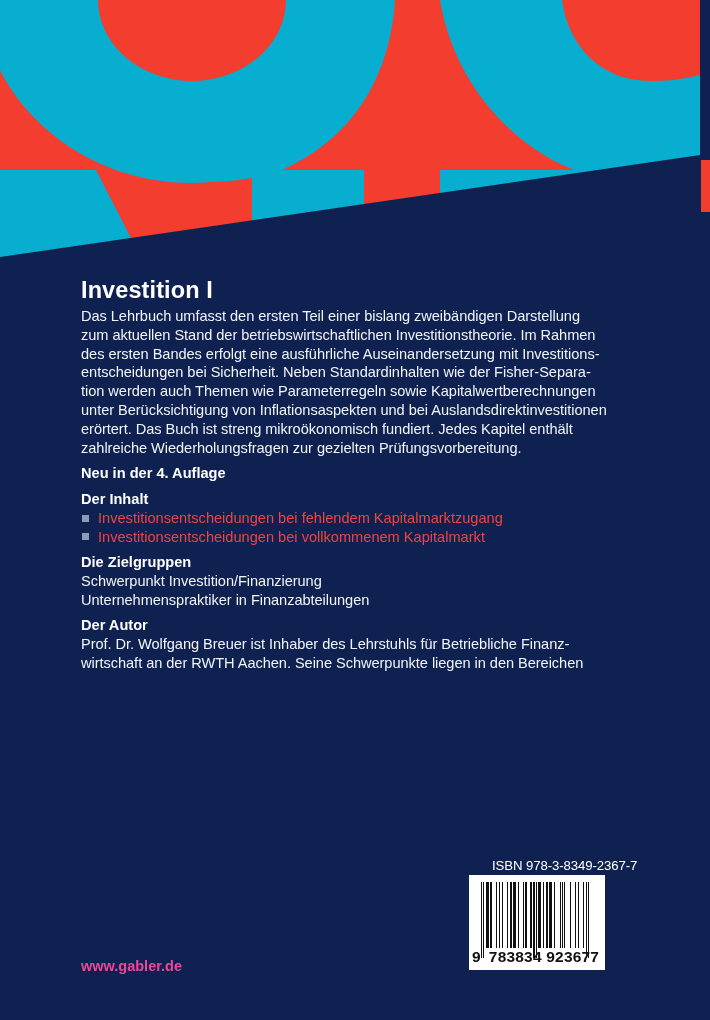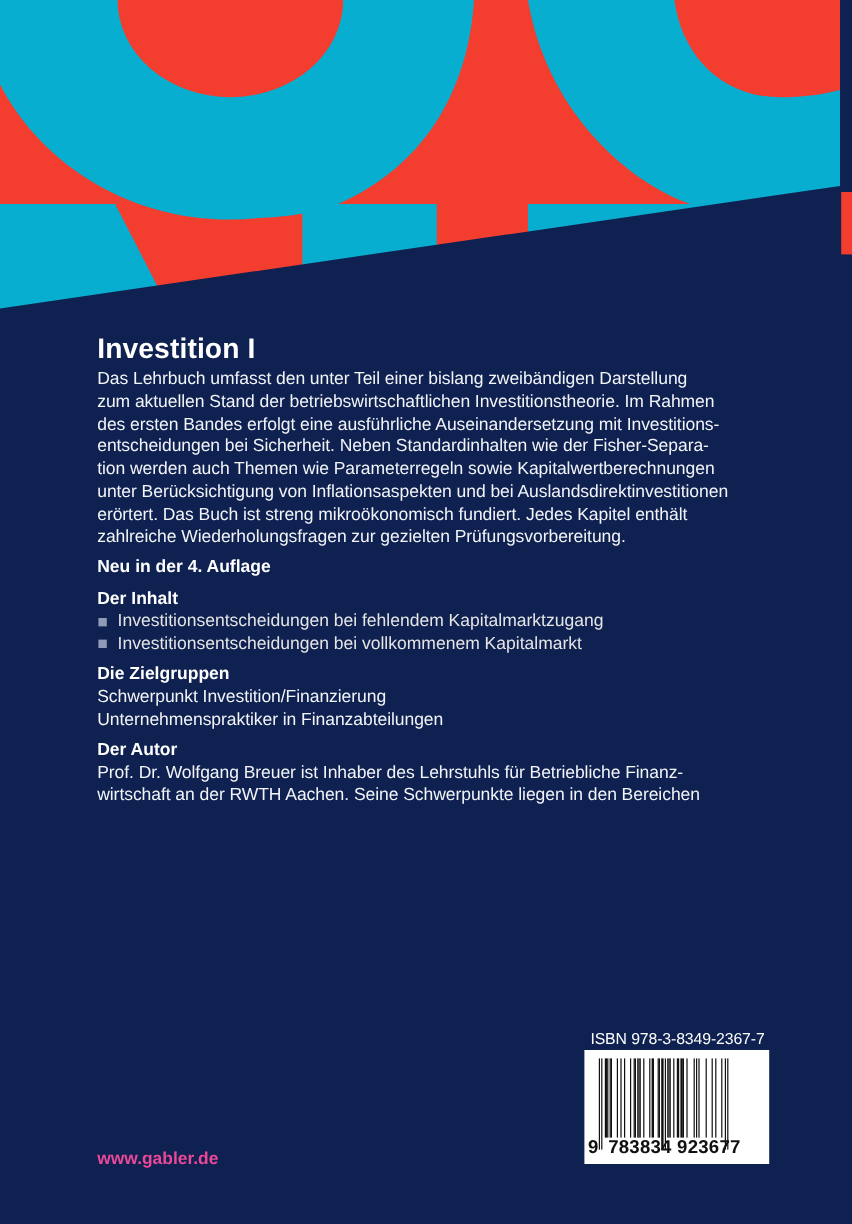--- a/index.html
+++ b/index.html
@@ -19,33 +19,33 @@
     font-size: 14.6px; line-height: 18.8px; margin: 0; color: #f2f4f8;
     letter-spacing: -0.05px;
   }
   .body-text span.line { display: block; white-space: nowrap; }
   .section { margin-top: 7px; }
   .section-heading {
     font-size: 14.6px; font-weight: bold; line-height: 19px; margin: 0;
   }
   .bullet-list { list-style: none; margin: 0; padding: 0; }
   .bullet-list li {
-    font-size: 14.6px; line-height: 18.2px; white-space: nowrap; color: #e5e5e5;
+    font-size: 14.6px; line-height: 18.2px; white-space: nowrap; color: #ef4444;
     display: flex; align-items: center;
   }
   .bullet-square {
     display: inline-block; width: 7px; height: 7px; background: #8e9ab8;
     margin: 0 9px 0 1px; flex: 0 0 auto;
   }
   .isbn-label {
     position: absolute; left: 492px; top: 858px; font-size: 13.2px; line-height: 16px;
     color: #ffffff; white-space: nowrap; letter-spacing: -0.1px;
   }
   .barcode-box {
-    position: absolute; left: 487px; top: 875px; width: 154px; height: 95px; background: #ffffff;
+    position: absolute; left: 469px; top: 875px; width: 136px; height: 95px; background: #ffffff;
   }
   .barcode-bars {
     position: absolute; left: 12px; top: 7px; width: 109px; height: 66px; display: flex;
   }
   .barcode-bars .m { flex: 1 1 0; height: 100%; }
   .barcode-bars .m.b { background: #111111; }
   .barcode-bars .m.g { height: 76px; }
   .barcode-digits {
     position: absolute; left: 3px; top: 73px; font-size: 15.5px; line-height: 18px;
     color: #111; font-weight: bold; white-space: nowrap; letter-spacing: 0.2px;
@@ -79,21 +79,21 @@
 
   <path d="M0,257 L700,155 L700,270 L0,270 Z" fill="#0f2150"></path>
 
   <rect x="700" y="0" width="10" height="270" fill="#0f2150"></rect>
   <rect x="701" y="160" width="9" height="52" fill="#f33d2e"></rect>
 </svg>
 
 <div class="content">
   <h1 class="title">Investition I</h1>
   <p class="body-text">
-    <span class="line">Das Lehrbuch umfasst den unter Teil einer bislang zweibändigen Darstellung</span>
+    <span class="line">Das Lehrbuch umfasst den ersten Teil einer bislang zweibändigen Darstellung</span>
     <span class="line">zum aktuellen Stand der betriebswirtschaftlichen Investitionstheorie. Im Rahmen</span>
     <span class="line">des ersten Bandes erfolgt eine ausführliche Auseinandersetzung mit Investitions-</span>
     <span class="line">entscheidungen bei Sicherheit. Neben Standardinhalten wie der Fisher-Separa-</span>
     <span class="line">tion werden auch Themen wie Parameterregeln sowie Kapitalwertberechnungen</span>
     <span class="line">unter Berücksichtigung von Inflationsaspekten und bei Auslandsdirektinvestitionen</span>
     <span class="line">erörtert. Das Buch ist streng mikroökonomisch fundiert. Jedes Kapitel enthält</span>
     <span class="line">zahlreiche Wiederholungsfragen zur gezielten Prüfungsvorbereitung.</span>
   </p>
 
   <div class="section">

